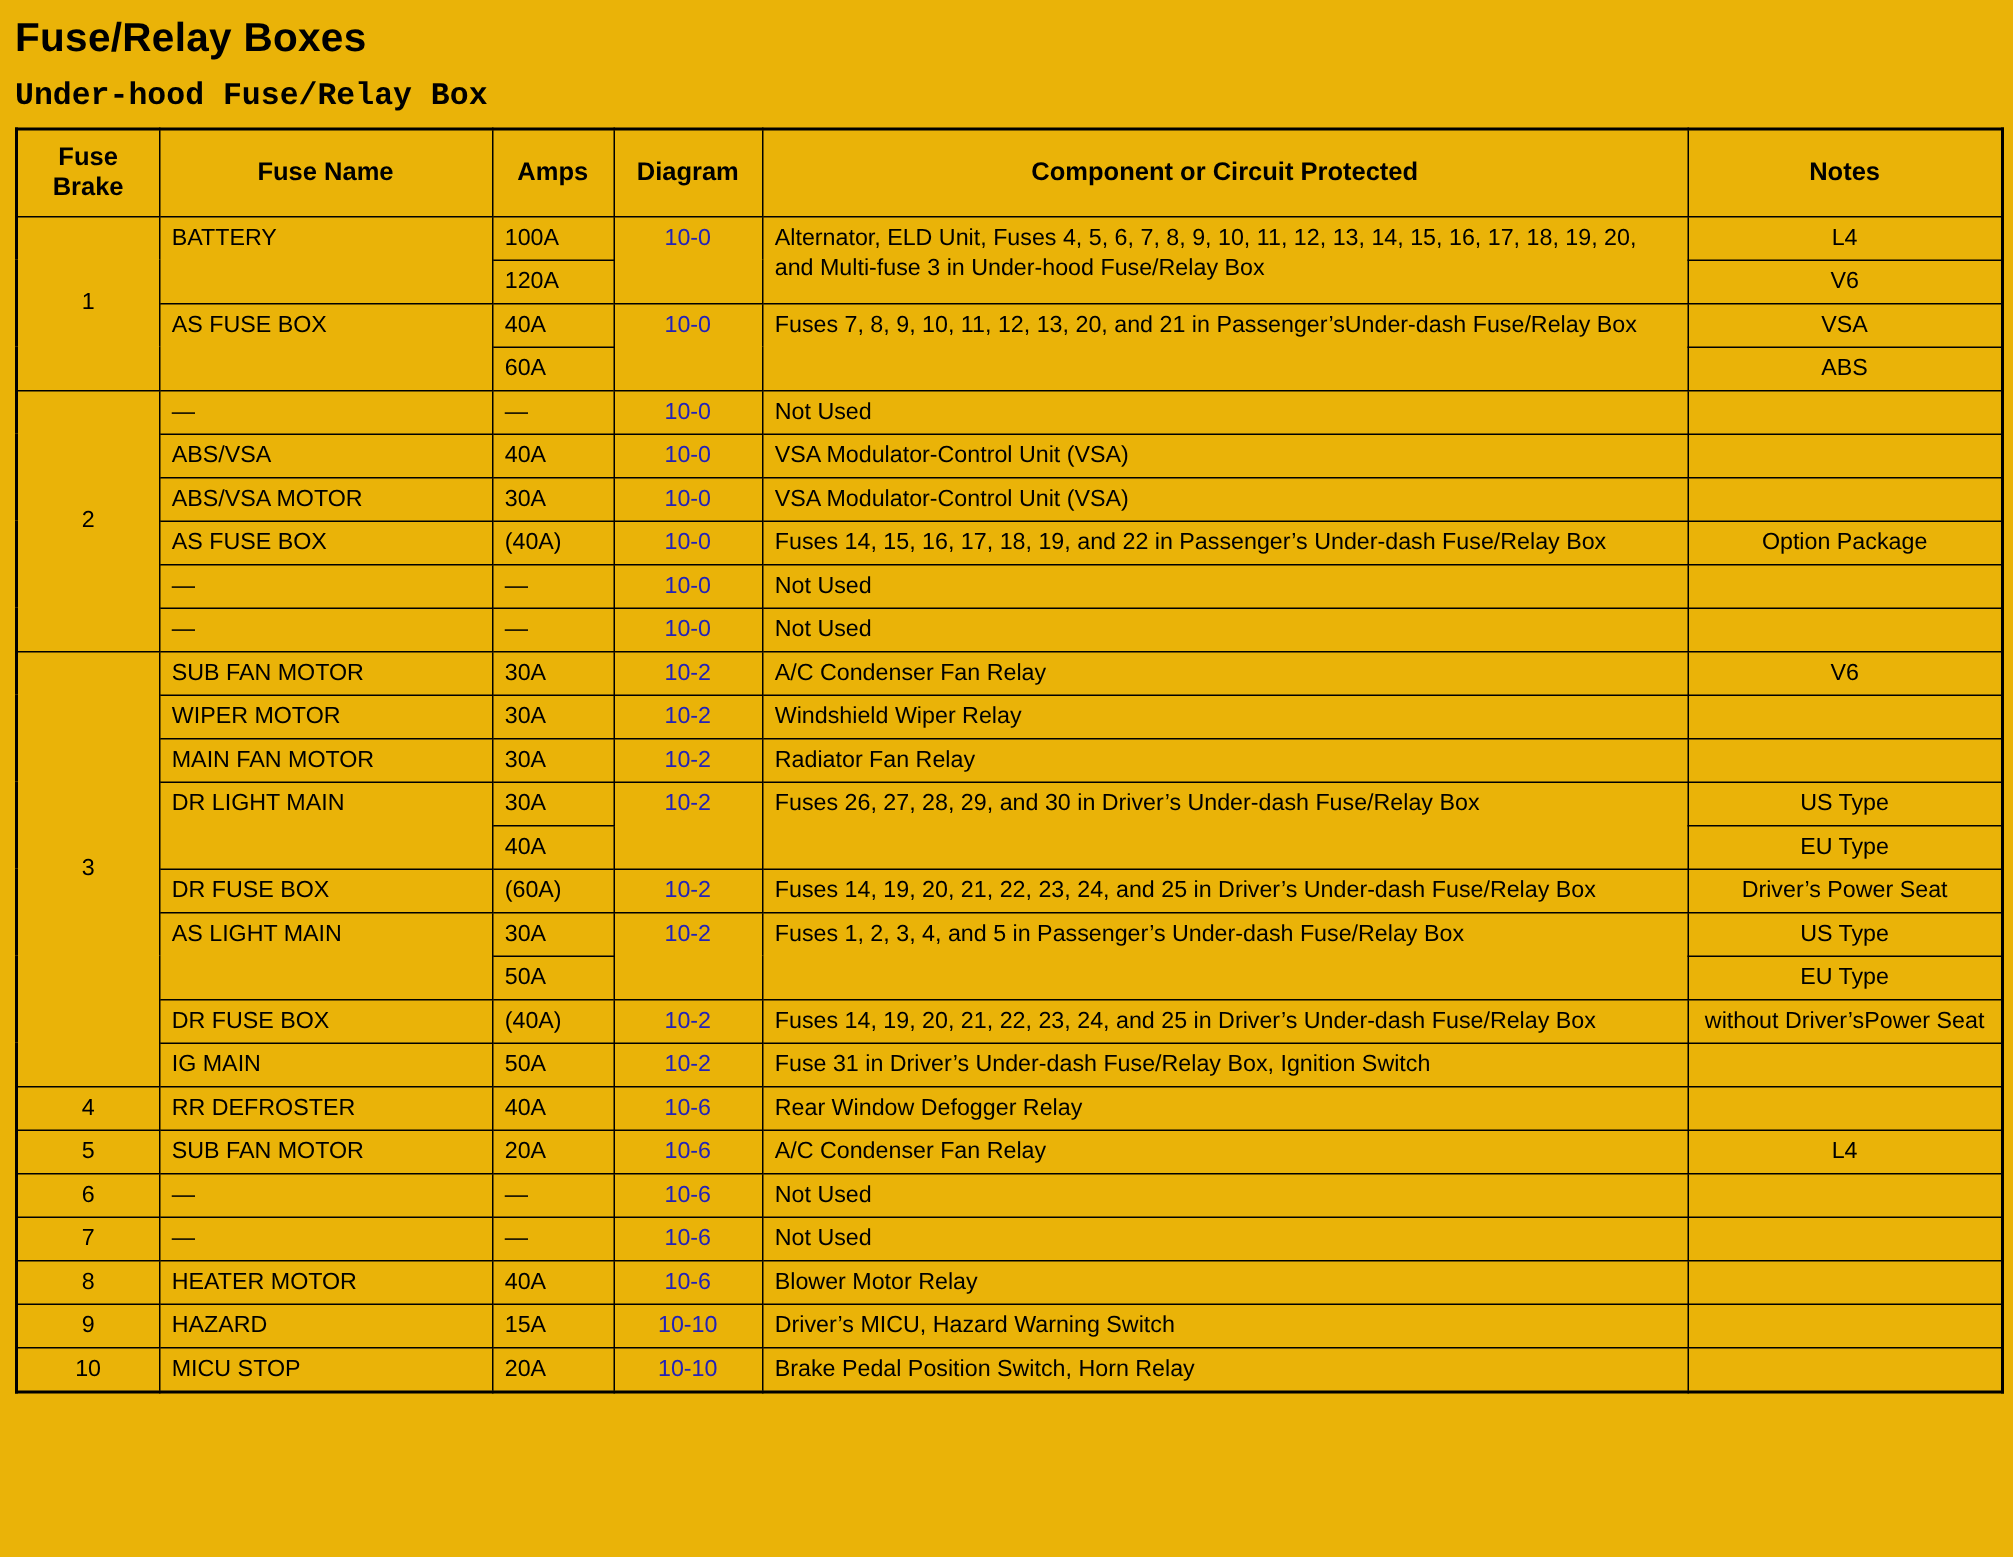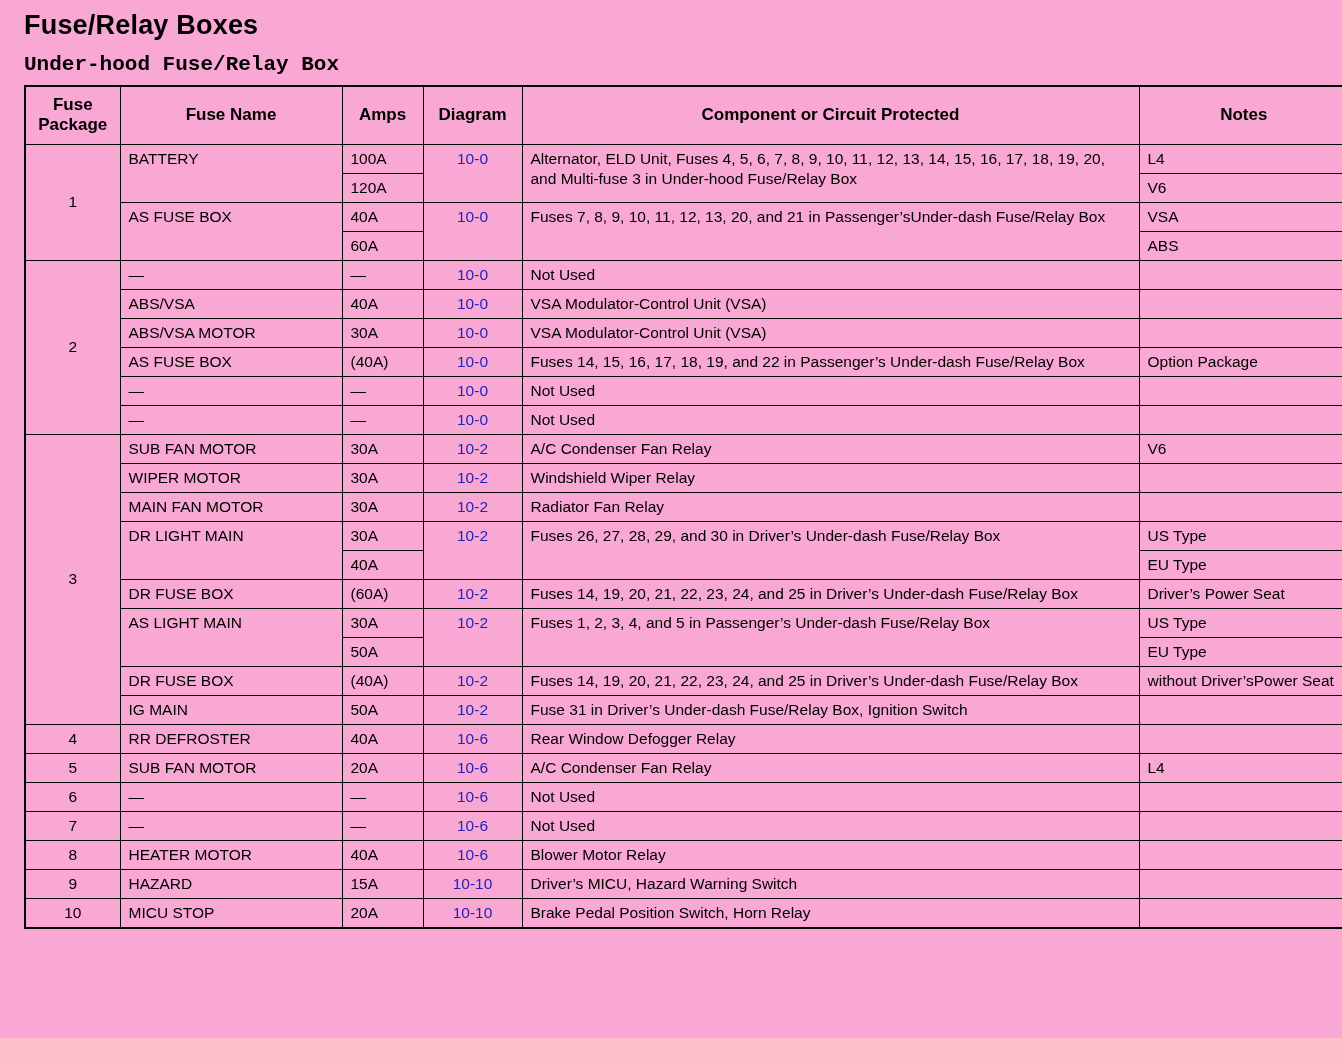--- a/index.html
+++ b/index.html
@@ -1,18 +1,18 @@
 <!DOCTYPE html>
 <html><head>
 <meta charset="utf-8">
 <style>
   * { box-sizing: border-box; }
   html, body { margin: 0; padding: 0; background: #ffffff; color: #000000; }
   body { font-family: "Liberation Sans", "DejaVu Sans", sans-serif; }
-  .page { width: 1342px; min-height: 1038px; padding: 6px 8px 8px 24px; background: #f9a8d4; }
+  .page { width: 1342px; min-height: 1038px; padding: 6px 8px 8px 10px; background: #eab308; }
 
   h1.title { font-size: 27px; font-weight: bold; margin: 4px 0 12px 0; letter-spacing: 0.2px; }
   h2.subtitle { font-size: 21px; font-weight: bold; margin: 0 0 9px 0; font-family: Liberation Mono, monospace; }
   h3.index-label { font-size: 16px; font-weight: bold; margin: 0 0 7px 0; }
 
   table.fuse-table {
     border-collapse: collapse;
     table-layout: fixed;
     width: 1324px;
     border: 2px solid #000;
@@ -31,21 +31,21 @@
     vertical-align: middle;
     height: 58px;
     padding: 4px 4px;
   }
   td { height: 29px; }
   td.num  { text-align: center; vertical-align: middle; font-size: 15.5px; }
   td.name { text-align: left; vertical-align: top; }
   td.amps { text-align: left; vertical-align: top; }
   td.diag { text-align: center; vertical-align: top; margin-left: 27px; }
   td.comp { text-align: left; vertical-align: top; }
-  td.notes{ text-align: left; vertical-align: top; }
+  td.notes{ text-align: center; vertical-align: top; }
   .link { color: #2323b8; cursor: pointer; }
 </style>
 </head>
 <body>
 
 <div class="page">
 
   <h1 class="title">Fuse/Relay Boxes</h1>
   <h2 class="subtitle">Under-hood Fuse/Relay Box</h2>
 
@@ -53,21 +53,21 @@
     <colgroup>
       <col style="width:95px">
         <col style="width:222px">
         <col style="width:81px">
         <col style="width:99px">
         <col style="width:617px">
         <col style="width:210px">
     </colgroup>
     <thead>
       <tr>
-        <th>Fuse Package</th>
+        <th>Fuse Brake</th>
         <th>Fuse Name</th>
         <th>Amps</th>
         <th>Diagram</th>
         <th>Component or Circuit Protected</th>
         <th>Notes</th>
       </tr>
     </thead>
     <tbody>
 
       <tr>

